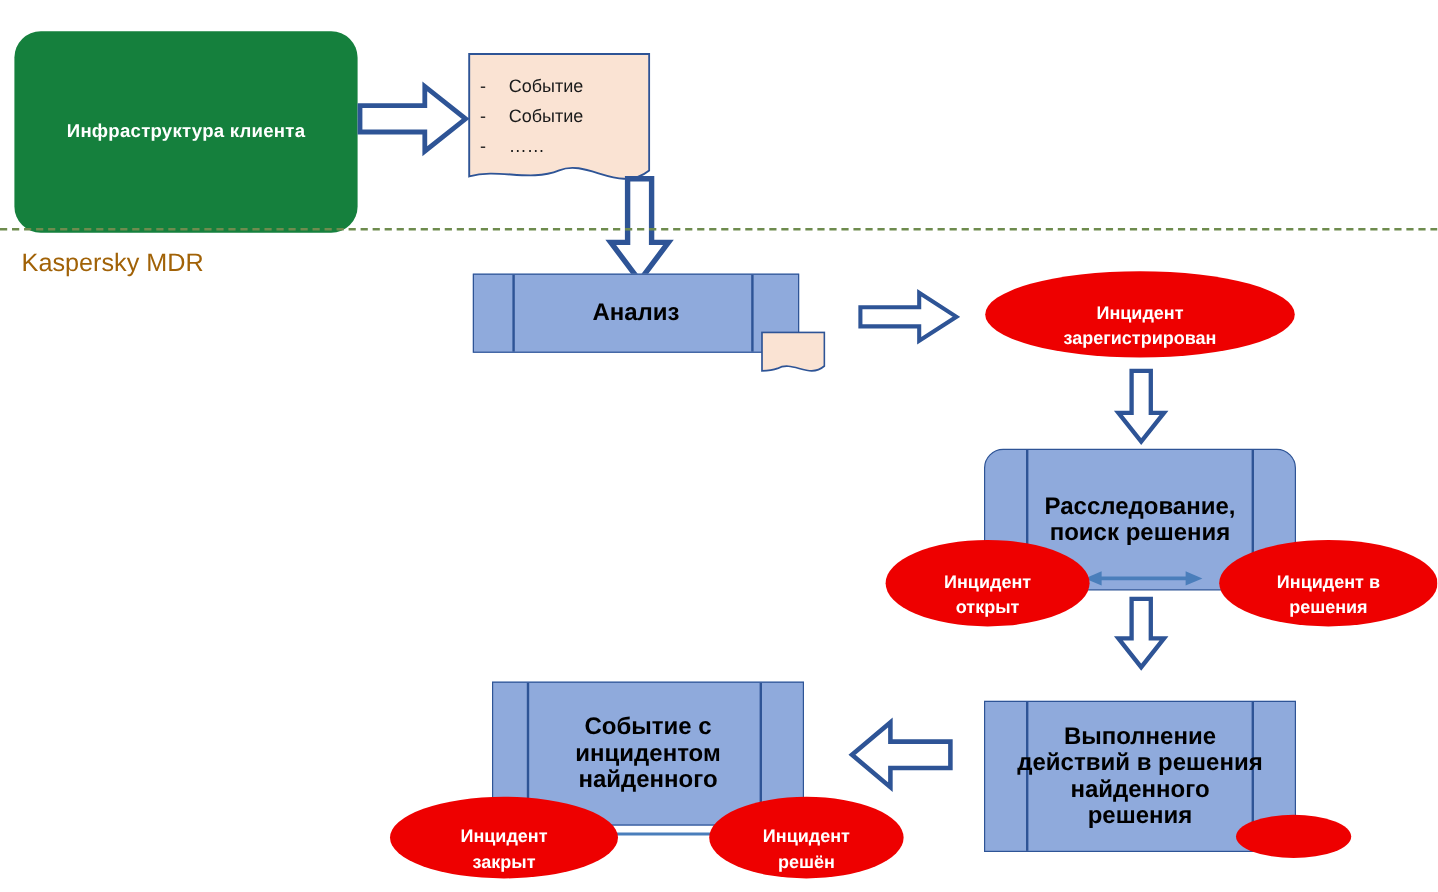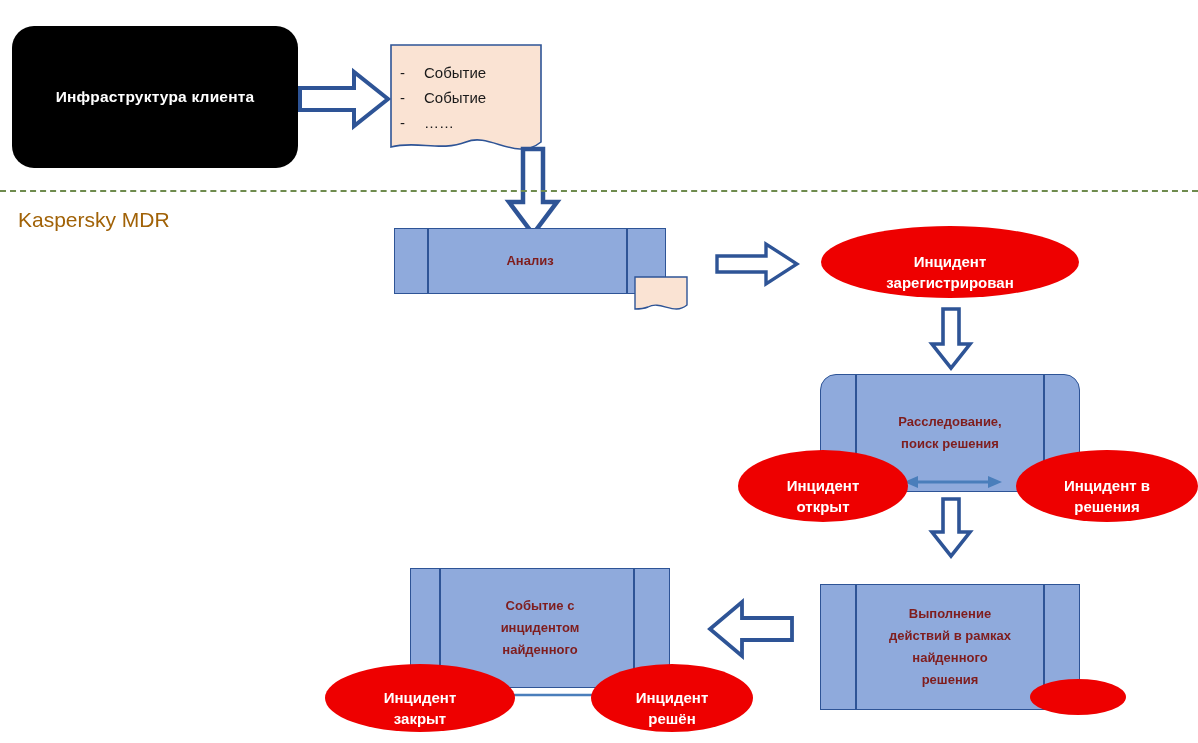--- a/index.html
+++ b/index.html
@@ -15,22 +15,22 @@
     width: 1198px;
     height: 743px;
     background: #ffffff;
     overflow: hidden;
   }
   .abs { position: absolute; }
 
   
   .client-box {
     left: 12px; top: 26px;
-    width: 286px; height: 142px;
-    background: #000000;
+    width: 286px; height: 168px;
+    background: #15803d;
     border-radius: 22px;
     display: flex;
     align-items: center;
     justify-content: center;
   }
   .client-box .label {
     color: #ffffff;
     font-size: 15.5px;
     font-weight: bold;
     letter-spacing: .2px;
@@ -91,23 +91,23 @@
   }
   .proc .bar {
     position: absolute;
     top: 0; bottom: 0;
     width: 1.6px;
     background: #2E5496;
   }
   .proc .ptext {
     position: relative;
     z-index: 2;
-    color: #7f1d1d;
+    color: #000000;
     font-weight: bold;
-    font-size: 13px;
+    font-size: 20px;
     text-align: center;
     line-height: 22px;
     padding: 0 8px;
   }
 
   .proc-analysis { left: 394px; top: 228px; width: 272px; height: 66px; }
   .proc-analysis .bar.b1 { left: 32px; }
   .proc-analysis .bar.b2 { right: 37px; }
 
   .proc-invest { left: 820px; top: 374px; width: 260px; height: 118px; border-radius: 16px; }
@@ -269,21 +269,21 @@
     <svg width="46" height="64" viewBox="0 0 46 64">
       <polygon points="15,3 31,3 31,36 42,36 23,60 4,36 15,36" fill="#FFFFFF" stroke="#2E5496" stroke-width="3.6" stroke-linejoin="miter"></polygon>
     </svg>
   </div>
 
   <div class="abs proc proc-exec">
     <span class="bar b1"></span>
     <span class="bar b2"></span>
     <div class="ptext">
       <span>Выполнение</span><br>
-      <span>действий в рамках</span><br>
+      <span>действий в решения</span><br>
       <span>найденного</span><br>
       <span>решения</span>
     </div>
   </div>
 
   <div class="abs oval oval-blank">
     <div class="otext"></div>
   </div>
 
   <div class="abs arr arr-left-1">

